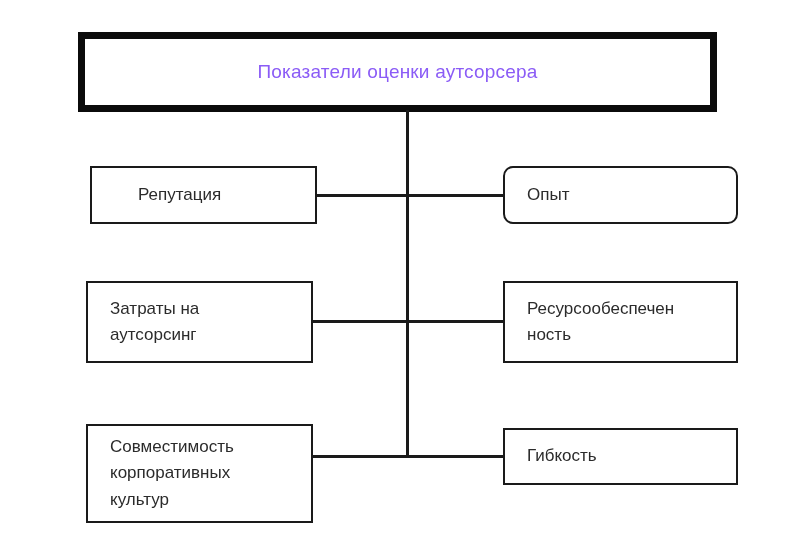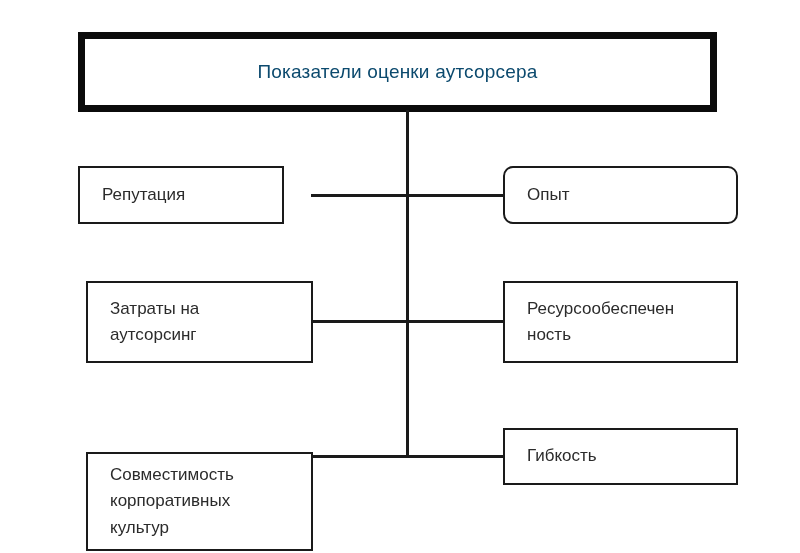--- a/index.html
+++ b/index.html
@@ -27,21 +27,21 @@
     height: 80px;
     box-sizing: border-box;
     border: 7px solid #0b0b0b;
     background: #ffffff;
     display: flex;
     align-items: center;
     justify-content: center;
   }
   .title-box .label {
     font-size: 19px;
-    color: #0c4a6e;
+    color: #8b5cf6;
     letter-spacing: 0.2px;
     line-height: 1.25;
     text-align: center;
   }
 
   
   .node {
     position: absolute;
     box-sizing: border-box;
     border: 2px solid #1a1a1a;
@@ -54,27 +54,27 @@
     font-size: 17px;
     color: #2b2b2b;
     line-height: 1.55;
     padding-left: 22px;
     padding-right: 10px;
     white-space: pre-line;
   }
 
   
   .node-reputation {
-    left: 78px;  top: 166px;  width: 206px;  height: 58px;
+    left: 90px;  top: 166px;  width: 227px;  height: 58px; padding-left: 24px;
   }
   .node-costs {
     left: 86px;  top: 281px;  width: 227px;  height: 82px;
   }
   .node-culture {
-    left: 86px;  top: 424px;  width: 227px;  height: 99px; margin-top: 28px;
+    left: 86px;  top: 424px;  width: 227px;  height: 99px;
   }
 
   
   .node-experience {
     left: 503px; top: 166px;  width: 235px;  height: 58px; border-radius: 10px;
   }
   .node-resources {
     left: 503px; top: 281px;  width: 235px;  height: 82px;
   }
   .node-flexibility {

